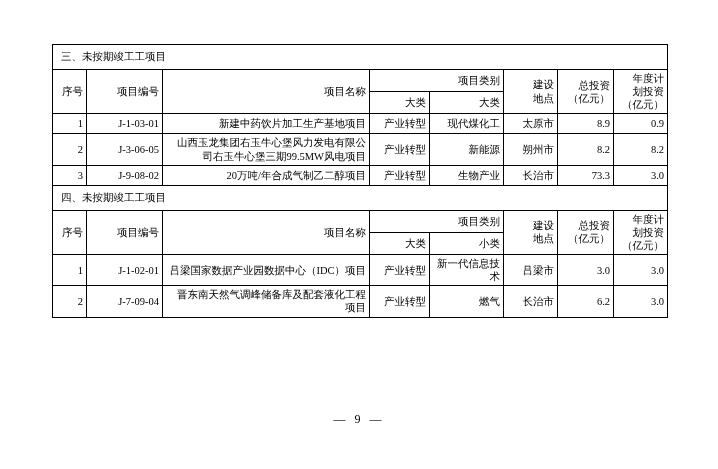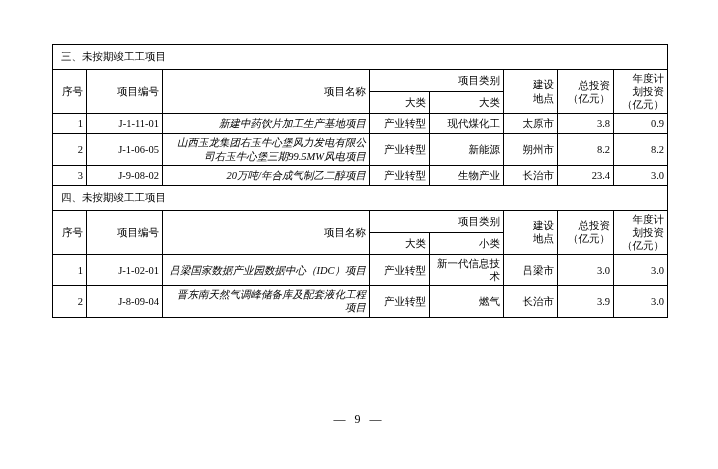--- a/index.html
+++ b/index.html
@@ -53,21 +53,20 @@
   }
   .row-cell {
     height: 20px;
   }
   .row-tall {
     height: 30px;
   }
   .name-cell {
     text-align: left;
     padding-left: 6px !important;
-    font-style: italic;
   }
   .pagenum {
     position: absolute;
     left: 0;
     top: 412px;
     width: 718px;
     text-align: center;
     font-size: 12px;
     letter-spacing: 3px;
     font-family: "Liberation Serif", "DejaVu Serif", serif;
@@ -122,46 +121,46 @@
             <span>（亿元）</span>
           </td>
         </tr>
         <tr class="hdr">
           <td>大类</td>
           <td>大类</td>
         </tr>
 
         <tr class="row-cell">
           <td>1</td>
-          <td>J-1-11-01</td>
+          <td>J-1-03-01</td>
           <td class="name-cell">新建中药饮片加工生产基地项目</td>
           <td>产业转型</td>
           <td>现代煤化工</td>
           <td>太原市</td>
-          <td>3.8</td>
+          <td>8.9</td>
           <td>0.9</td>
         </tr>
         <tr class="row-tall">
           <td>2</td>
-          <td>J-1-06-05</td>
+          <td>J-3-06-05</td>
           <td class="name-cell">山西玉龙集团右玉牛心堡风力发电有限公司右玉牛心堡三期99.5MW风电项目</td>
           <td>产业转型</td>
           <td>新能源</td>
           <td>朔州市</td>
           <td>8.2</td>
           <td>8.2</td>
         </tr>
         <tr class="row-cell">
           <td>3</td>
           <td>J-9-08-02</td>
           <td class="name-cell">20万吨/年合成气制乙二醇项目</td>
           <td>产业转型</td>
           <td>生物产业</td>
           <td>长治市</td>
-          <td>23.4</td>
+          <td>73.3</td>
           <td>3.0</td>
         </tr>
 
         <tr>
           <td class="section-title" colspan="8">四、未按期竣工工项目</td>
         </tr>
         <tr class="hdr">
           <td rowspan="2">序号</td>
           <td rowspan="2">项目编号</td>
           <td rowspan="2">项目名称</td>
@@ -189,26 +188,26 @@
           <td>J-1-02-01</td>
           <td class="name-cell">吕梁国家数据产业园数据中心（IDC）项目</td>
           <td>产业转型</td>
           <td>新一代信息技术</td>
           <td>吕梁市</td>
           <td>3.0</td>
           <td>3.0</td>
         </tr>
         <tr class="row-cell">
           <td>2</td>
-          <td>J-8-09-04</td>
+          <td>J-7-09-04</td>
           <td class="name-cell">晋东南天然气调峰储备库及配套液化工程项目</td>
           <td>产业转型</td>
           <td>燃气</td>
           <td>长治市</td>
-          <td>3.9</td>
+          <td>6.2</td>
           <td>3.0</td>
         </tr>
       </tbody>
     </table>
   </div>
 
   <div class="pagenum">— 9 —</div>
 </div>
 
 </body></html>

